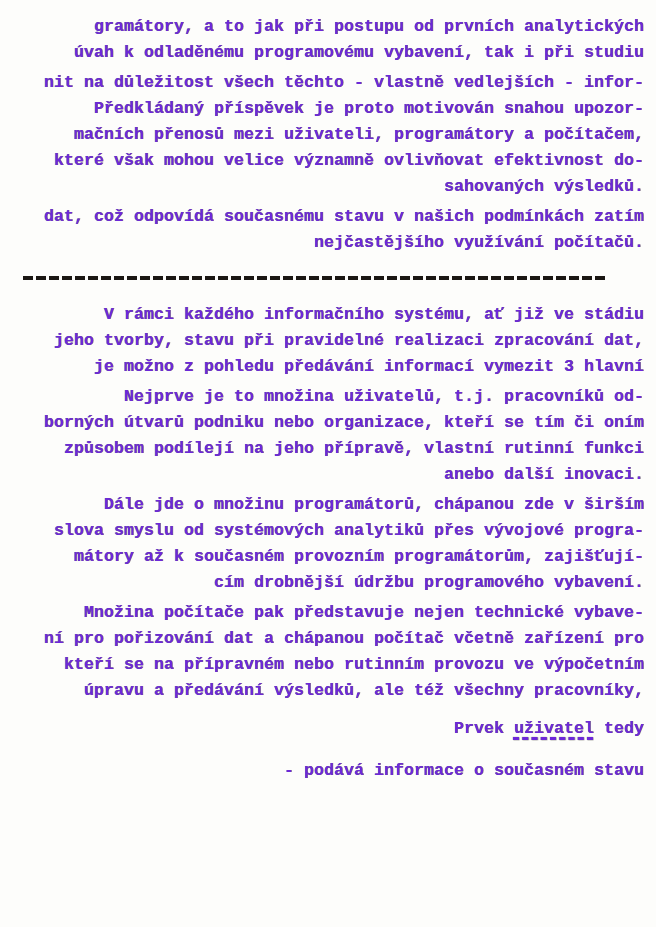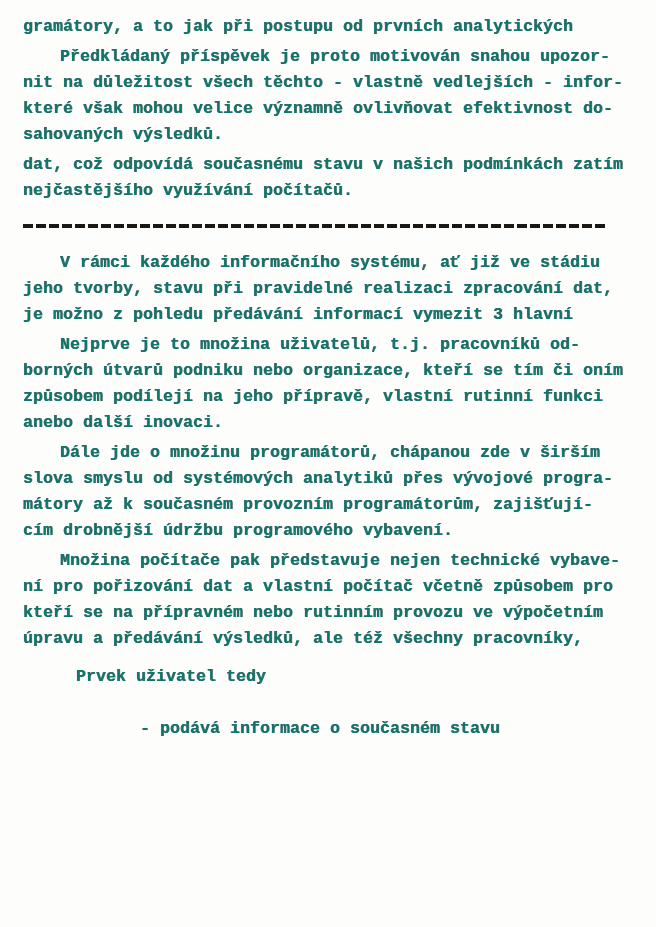--- a/index.html
+++ b/index.html
@@ -37,22 +37,23 @@
   .block.heading { margin: 20px 0 22px 0; }
   .dashed-rule {
     width: 582px;
     height: 4px;
     margin-top: 2px;
     background: repeating-linear-gradient(90deg,
       #1b1713 0px, #1b1713 10px,
       rgba(27,23,19,0) 10px, rgba(27,23,19,0) 13px);
   }
   .block.subject { margin-top: 12px; padding-left: 53px; }
-  .block.list_item { margin-top: 26px; padding-left: 117px; }
+  .block.list_item { margin-top: 16px; padding-left: 117px; }
   .underlined {
+    text-decoration: underline;
     text-decoration-style: dashed;
     text-decoration-thickness: 2.5px;
     text-underline-offset: 3.5px;
   }
   
   .specks {
     position: absolute;
     inset: 0;
     pointer-events: none;
     background-image:
@@ -69,27 +70,29 @@
       radial-gradient(circle at 559px 470px, #8d8d89 0 0.9px, transparent 1.5px),
       radial-gradient(circle at 633px 201px, #7b7773 0 0.9px, transparent 1.5px),
       radial-gradient(circle at 455px 571px, #95918d 0 0.8px, transparent 1.3px),
       radial-gradient(circle at 240px 674px, #95918d 0 0.7px, transparent 1.2px);
   }
 </style>
 </head>
 <body>
 
 <div class="page" style="background: rgb(253, 253, 251);">
-  <div class="text-column" style="color: #0f766e;">
+  <div class="text-column" style="color: #6d28d9; text-align: right;">
       <div class="block paragraph">
         <div class="line">gramátory, a to jak při postupu od prvních analytických</div>
+        <div class="line">úvah k odladěnému programovému vybavení, tak i při studiu</div>
       </div>
       <div class="block paragraph">
+        <div class="line">nit na důležitost všech těchto - vlastně vedlejších - infor-</div>
         <div class="line indent">Předkládaný příspěvek je proto motivován snahou upozor-</div>
-        <div class="line">nit na důležitost všech těchto - vlastně vedlejších - infor-</div>
+        <div class="line">mačních přenosů mezi uživateli, programátory a počítačem,</div>
         <div class="line">které však mohou velice významně ovlivňovat efektivnost do-</div>
         <div class="line">sahovaných výsledků.</div>
       </div>
       <div class="block paragraph">
         <div class="line">dat, což odpovídá současnému stavu v našich podmínkách zatím</div>
         <div class="line">nejčastějšího využívání počítačů.</div>
       </div>
       <div class="block heading">
         <div class="dashed-rule"></div>
       </div>
@@ -105,21 +108,21 @@
         <div class="line">anebo další inovaci.</div>
       </div>
       <div class="block paragraph">
         <div class="line indent">Dále jde o množinu programátorů, chápanou zde v širším</div>
         <div class="line">slova smyslu od systémových analytiků přes vývojové progra-</div>
         <div class="line">mátory až k současném provozním programátorům, zajišťují-</div>
         <div class="line">cím drobnější údržbu programového vybavení.</div>
       </div>
       <div class="block paragraph">
         <div class="line indent">Množina počítače pak představuje nejen technické vybave-</div>
-        <div class="line">ní pro pořizování dat a vlastní počítač včetně způsobem pro</div>
+        <div class="line">ní pro pořizování dat a chápanou počítač včetně zařízení pro</div>
         <div class="line">kteří se na přípravném nebo rutinním provozu ve výpočetním</div>
         <div class="line">úpravu a předávání výsledků, ale též všechny pracovníky,</div>
       </div>
       <div class="block subject">
         <div class="line"><span>Prvek </span><span class="underlined">uživatel</span><span> tedy</span></div>
       </div>
       <div class="block list_item">
         <div class="line">- podává informace o současném stavu</div>
       </div>
     </div>

